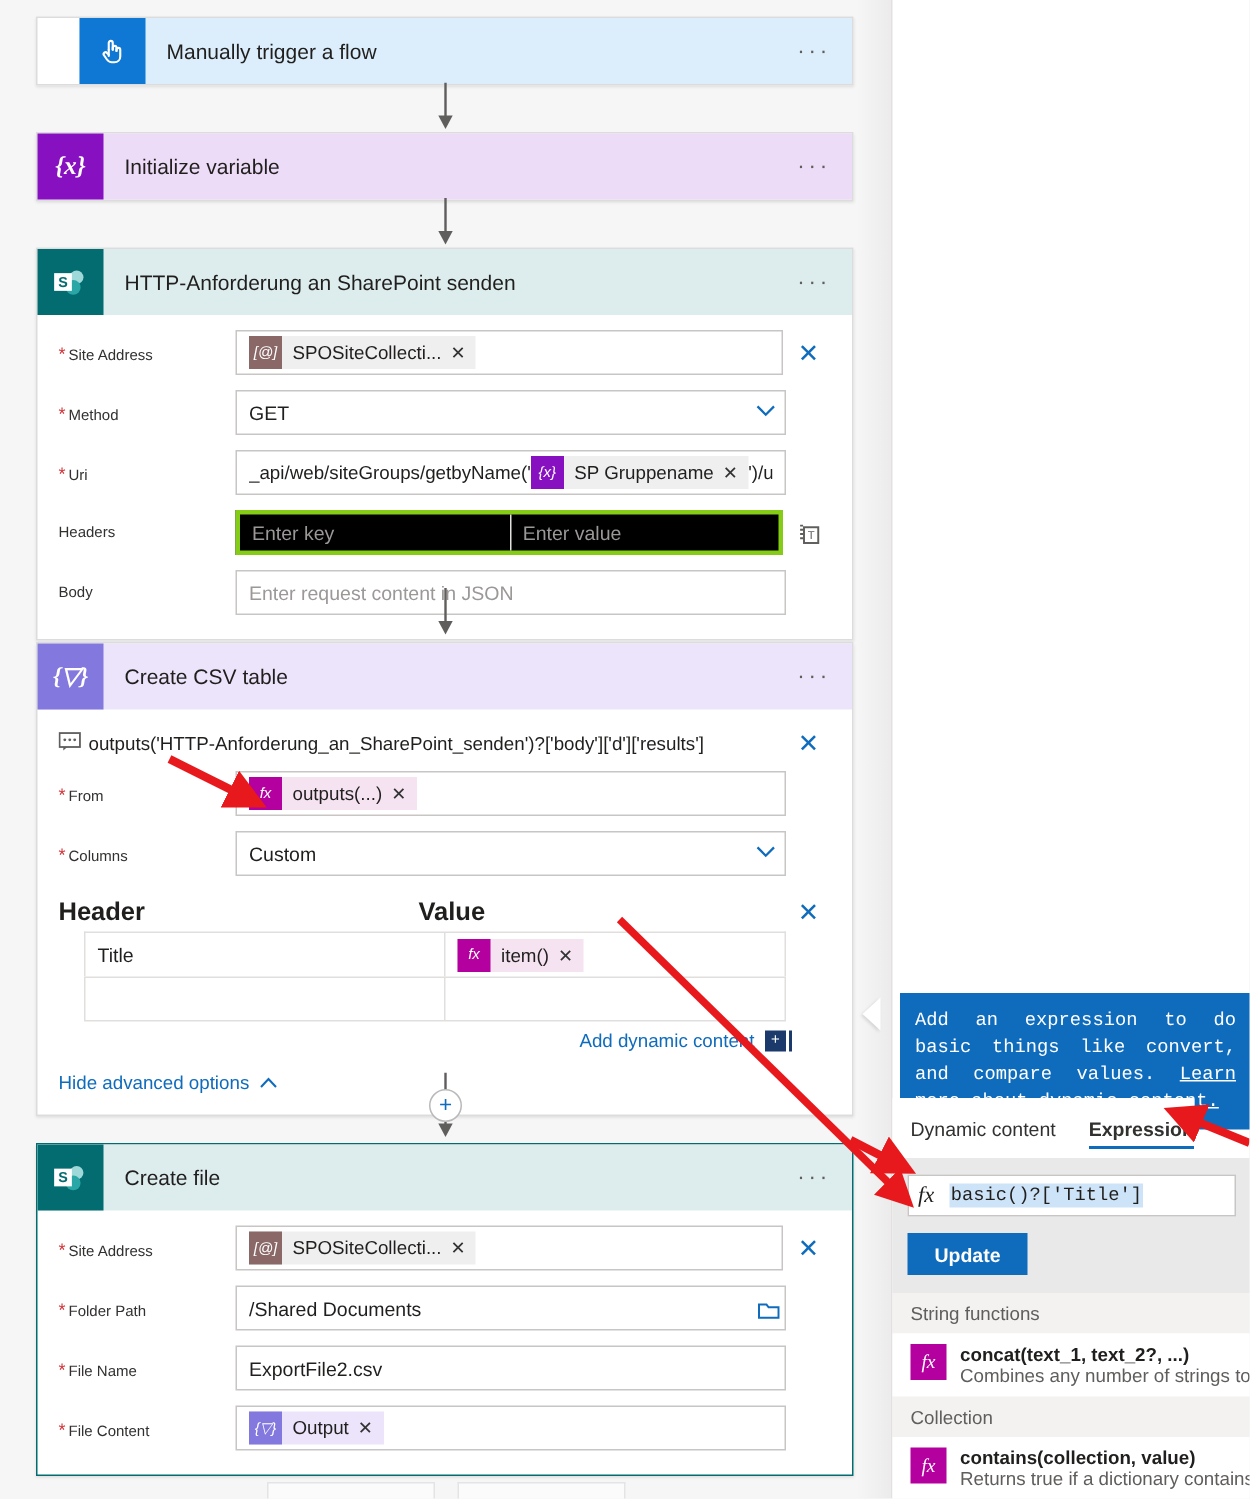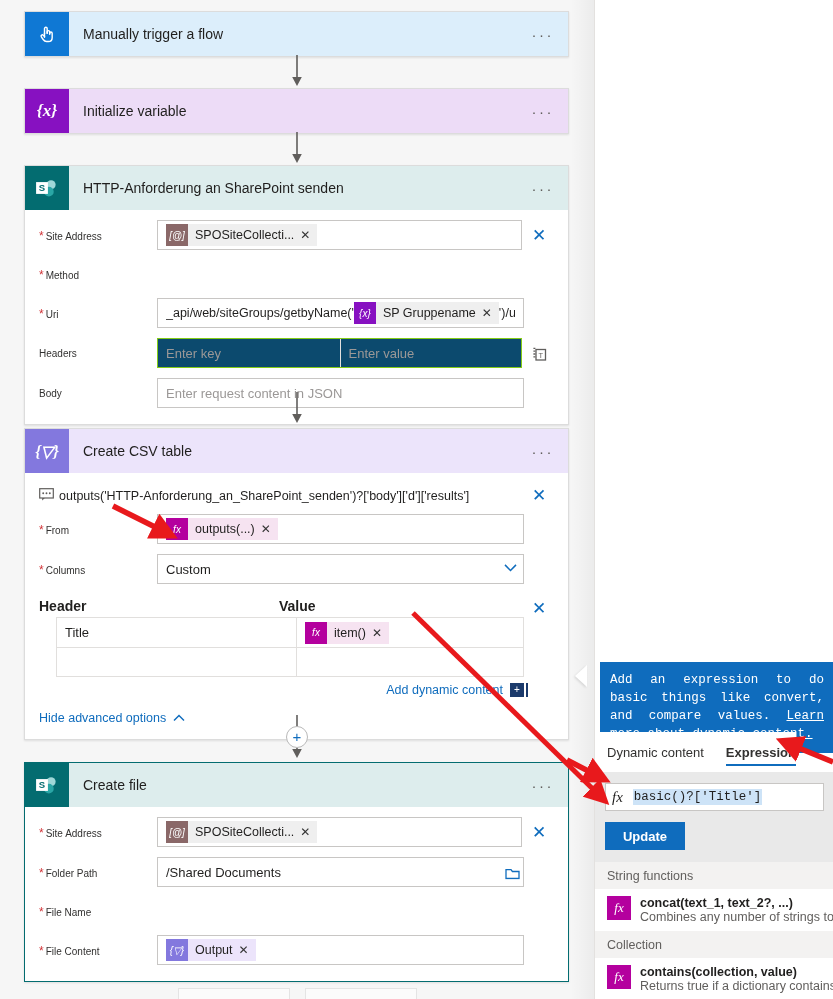--- a/index.html
+++ b/index.html
@@ -177,23 +177,23 @@
     align-items: center;
     white-space: nowrap;
     font-size: 12.5px;
     overflow: hidden;
   }
 
   
   .split {
     display: flex;
     flex: 1 1 auto;
-    border: 1px solid #84cc16;
+    border: 3px solid #84cc16;
     height: 30px;
-    background: #0c4a6e;
+    background: #000000;
   }
   .split > div {
     flex: 1 1 50%;
     display: flex; align-items: center;
     padding: 0 8px;
     font-size: 13px;
     color: #9b9897;
     overflow: hidden;
     white-space: nowrap;
   }
@@ -214,21 +214,21 @@
     font-size: 12.5px;
     color: #201f1e;
     white-space: nowrap;
     overflow: hidden;
   }
 
   
   .tbl-head {
     display: flex;
     font-weight: bold;
-    font-size: 14px;
+    font-size: 17px;
     margin: 4px 0 3px 0;
   }
   .tbl-head div:nth-child(1) { flex: 0 0 240px; }
   .tbl-head div:nth-child(2) { flex: 1 1 auto; }
   .tbl-row {
     display: flex;
     border: 1px solid #e1dfdd;
     border-bottom: none;
     min-height: 30px;
     background: #fff;
@@ -486,21 +486,21 @@
     width: 833px; height: 999px;
     pointer-events: none;
     z-index: 9;
   }
 </style>
 </head>
 <body>
 
 <div id="flow-canvas">
 
-  <div class="card" style="top:11px;">
+  <div class="card" style="top:11px;padding-left:28px;">
     <div class="card-head head-trigger">
       <div class="card-icon ic-trigger">
         <svg width="20" height="20" viewBox="0 0 24 24" fill="none" stroke="#ffffff" stroke-width="1.7" stroke-linecap="round" stroke-linejoin="round">
           <path d="M9 11V5.5a1.6 1.6 0 0 1 3.2 0V11"></path>
           <path d="M12.2 11V9.4a1.5 1.5 0 0 1 3 0V12"></path>
           <path d="M15.2 12v-1a1.5 1.5 0 0 1 3 0v5.4c0 2.6-2 4.6-4.6 4.6h-2.2c-2 0-3-1-4-2.4l-2.2-3.2a1.5 1.5 0 0 1 2.4-1.8L9 15"></path>
           <path d="M9 11v5"></path>
         </svg>
       </div>
       <div class="card-title">Manually trigger a flow</div>
@@ -556,20 +556,28 @@
               <span class="tktxt">SPOSiteCollecti...</span>
               <span class="tkx">✕</span>
             </span>
           </div>
         </div>
         <div class="row-x">✕</div>
       </div>
 
       <div class="field-row">
         <div class="field-label req">Method</div>
+        <div class="field-ctl">
+          <div class="inp">GET</div>
+          <span class="chev">
+            <svg width="13" height="9" viewBox="0 0 13 9">
+                <path d="M1 1.4 L6.5 7 L12 1.4" stroke="#0f6cbd" stroke-width="1.5" fill="none"></path>
+              </svg>
+          </span>
+        </div>
         <div class="row-blank"></div>
       </div>
 
       <div class="field-row">
         <div class="field-label req">Uri</div>
         <div class="field-ctl">
           <div class="inp">
             <span class="uri-line">
               <span>_api/web/siteGroups/getbyName('</span>
               <span class="token">
@@ -755,20 +763,23 @@
             <svg width="15" height="13" viewBox="0 0 15 13">
               <path d="M1 3.2 h5 l1.4 1.8 h6.6 v7 h-13 Z" fill="none" stroke="#0f6cbd" stroke-width="1.3"></path>
             </svg>
           </span>
         </div>
         <div class="row-blank"></div>
       </div>
 
       <div class="field-row">
         <div class="field-label req">File Name</div>
+        <div class="field-ctl">
+          <div class="inp">ExportFile2.csv</div>
+        </div>
         <div class="row-blank"></div>
       </div>
 
       <div class="field-row" style="margin-bottom:2px;">
         <div class="field-label req">File Content</div>
         <div class="field-ctl">
           <div class="inp">
             <span class="token lav">
               <span class="tkico tk-csv">{▽}</span>
               <span class="tktxt">Output</span>

